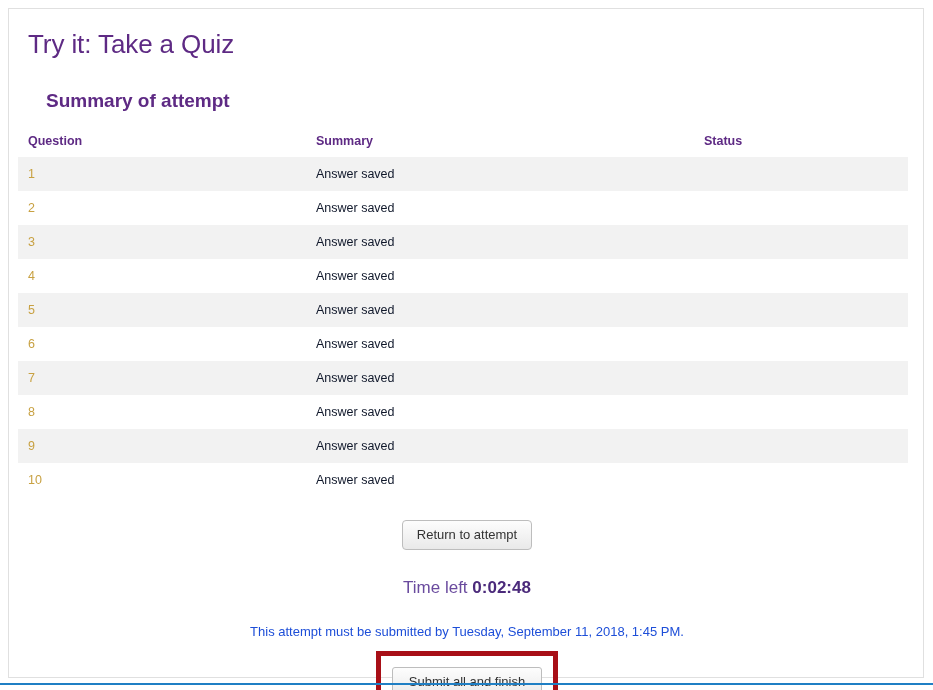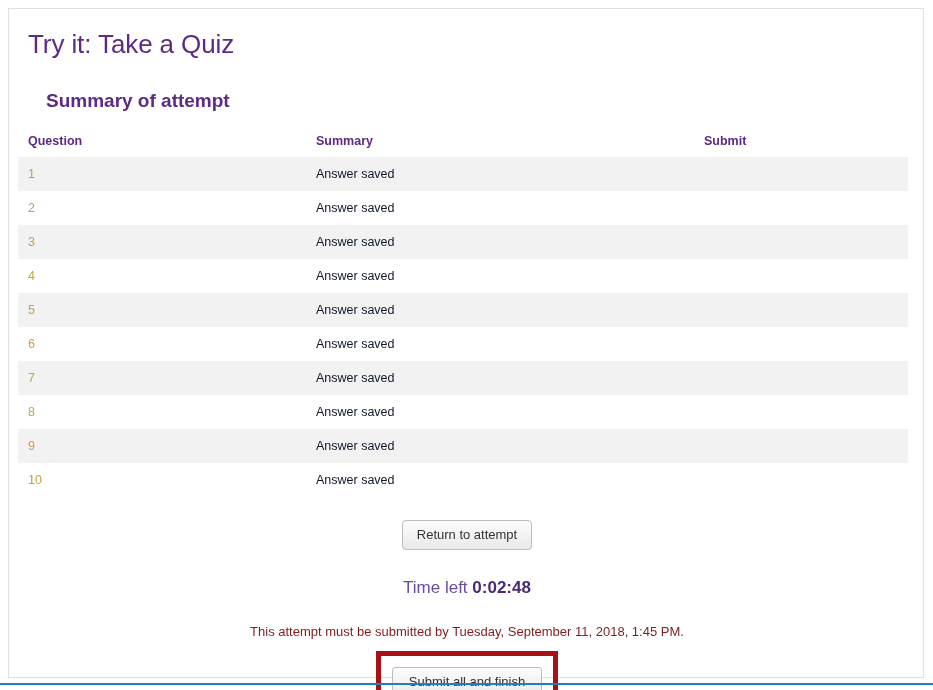--- a/index.html
+++ b/index.html
@@ -132,21 +132,21 @@
   .timeleft {
     margin-top: 28px;
     font-size: 17px;
     color: #6a4b9e;
   }
   .timeleft b { color: #4b2a7b; font-weight: bold; }
 
   .deadline {
     margin-top: 26px;
     font-size: 13px;
-    color: #7f1d1d;
+    color: #1d4ed8;
   }
 
   .submit-wrap {
     margin-top: 12px;
     display: inline-block;
     border: 5px solid #a80f17;
     padding: 11px;
     line-height: 0;
   }
   .submit-wrap .btn {
@@ -170,21 +170,21 @@
     <table class="summary-table">
       <colgroup>
         <col class="col-question">
         <col class="col-status">
         <col class="col-points">
       </colgroup>
       <thead>
         <tr>
           <th>Question</th>
           <th>Summary</th>
-          <th>Submit</th>
+          <th>Status</th>
         </tr>
       </thead>
       <tbody id="summary-body">
           <tr class="odd">
             <td><a class="q-number">1</a></td>
             <td><span class="status-text">Answer saved</span></td>
             <td><span class="points-text"></span></td>
           </tr>
           <tr class="even">
             <td><a class="q-number">2</a></td>

